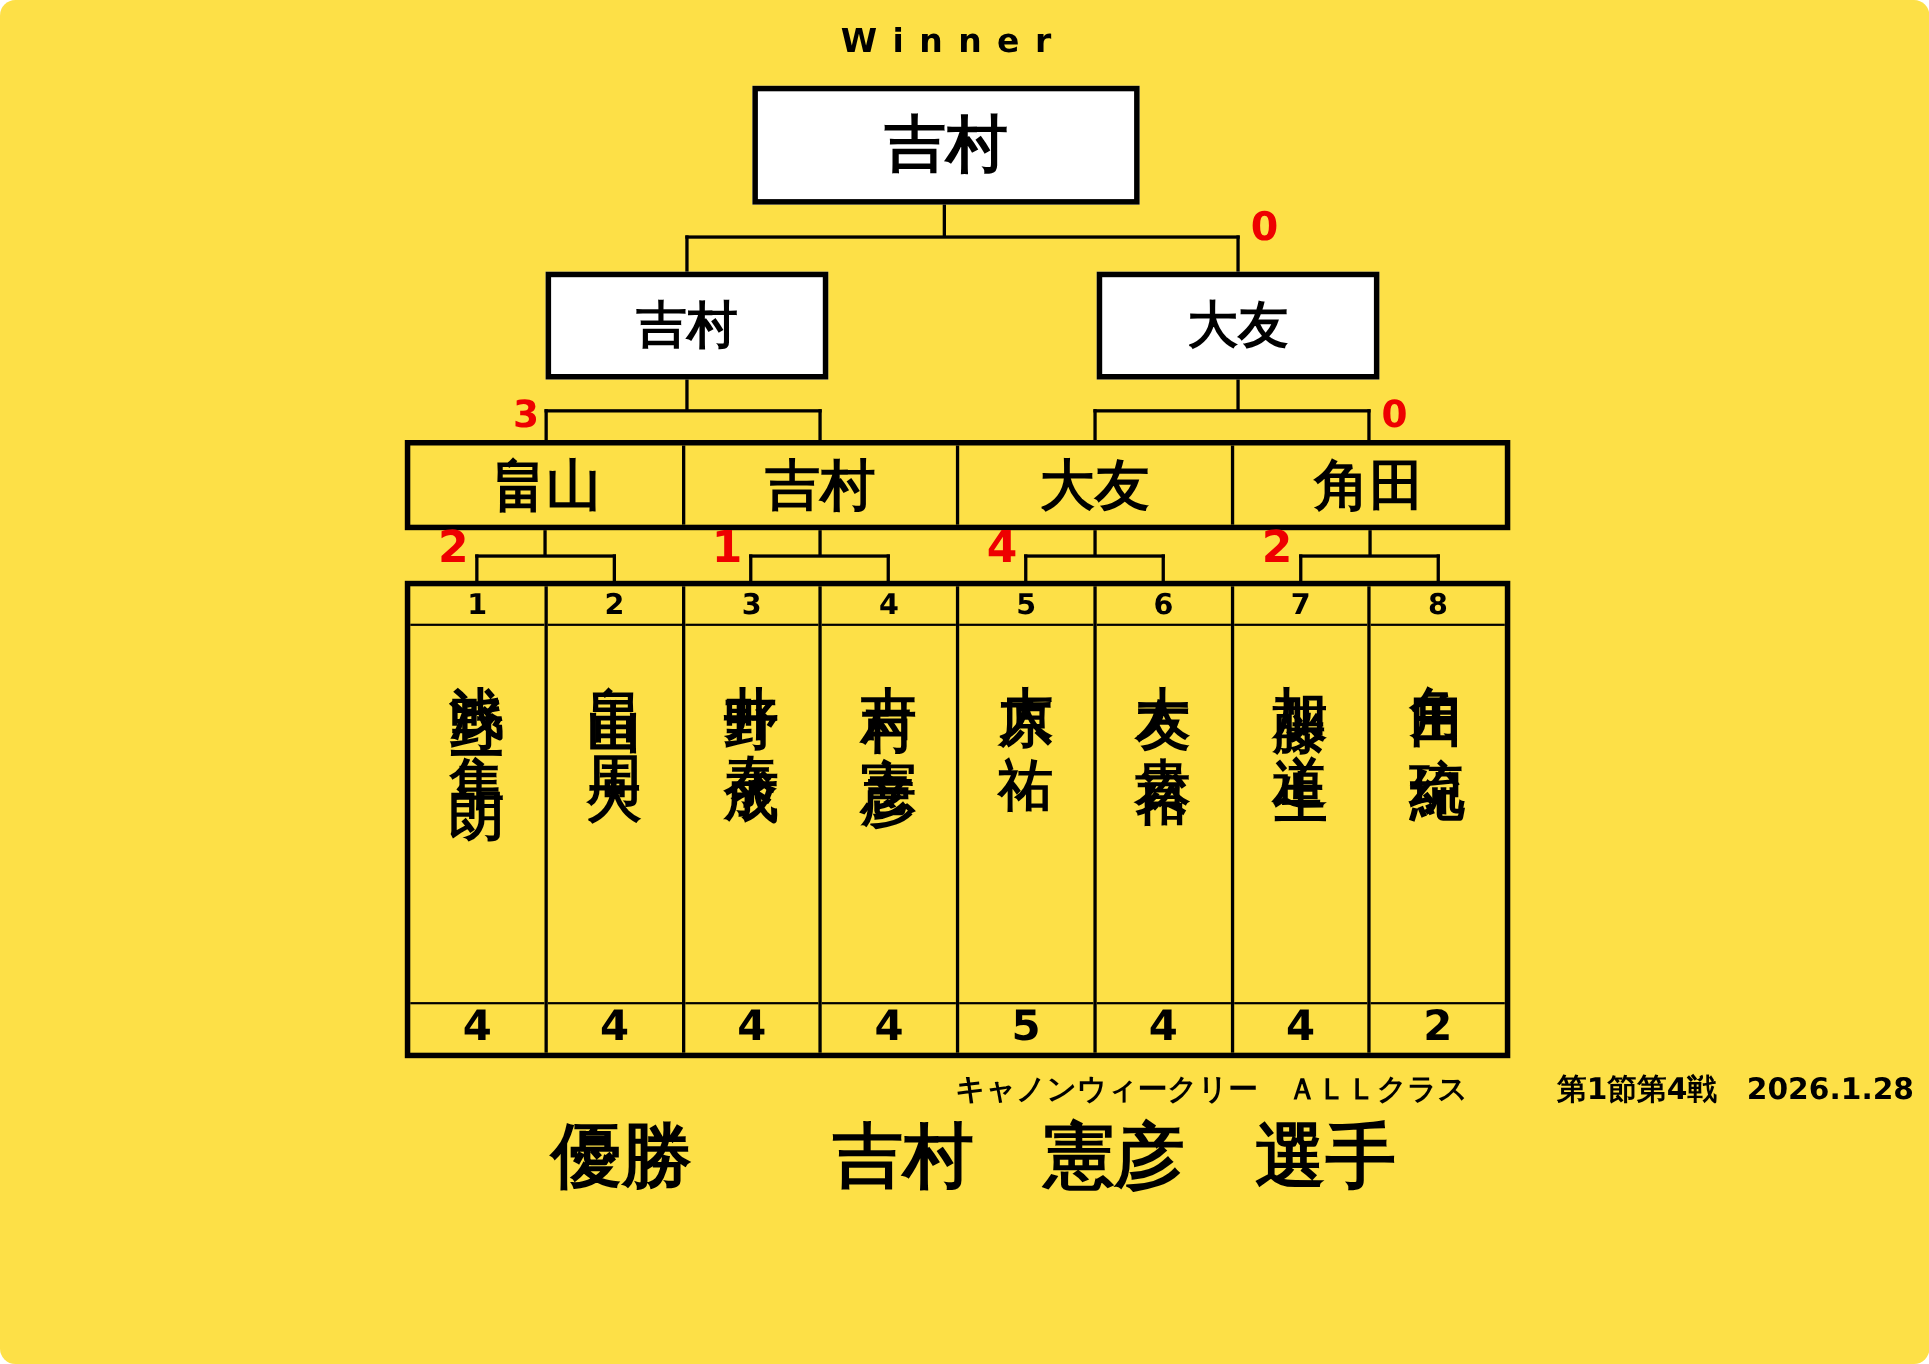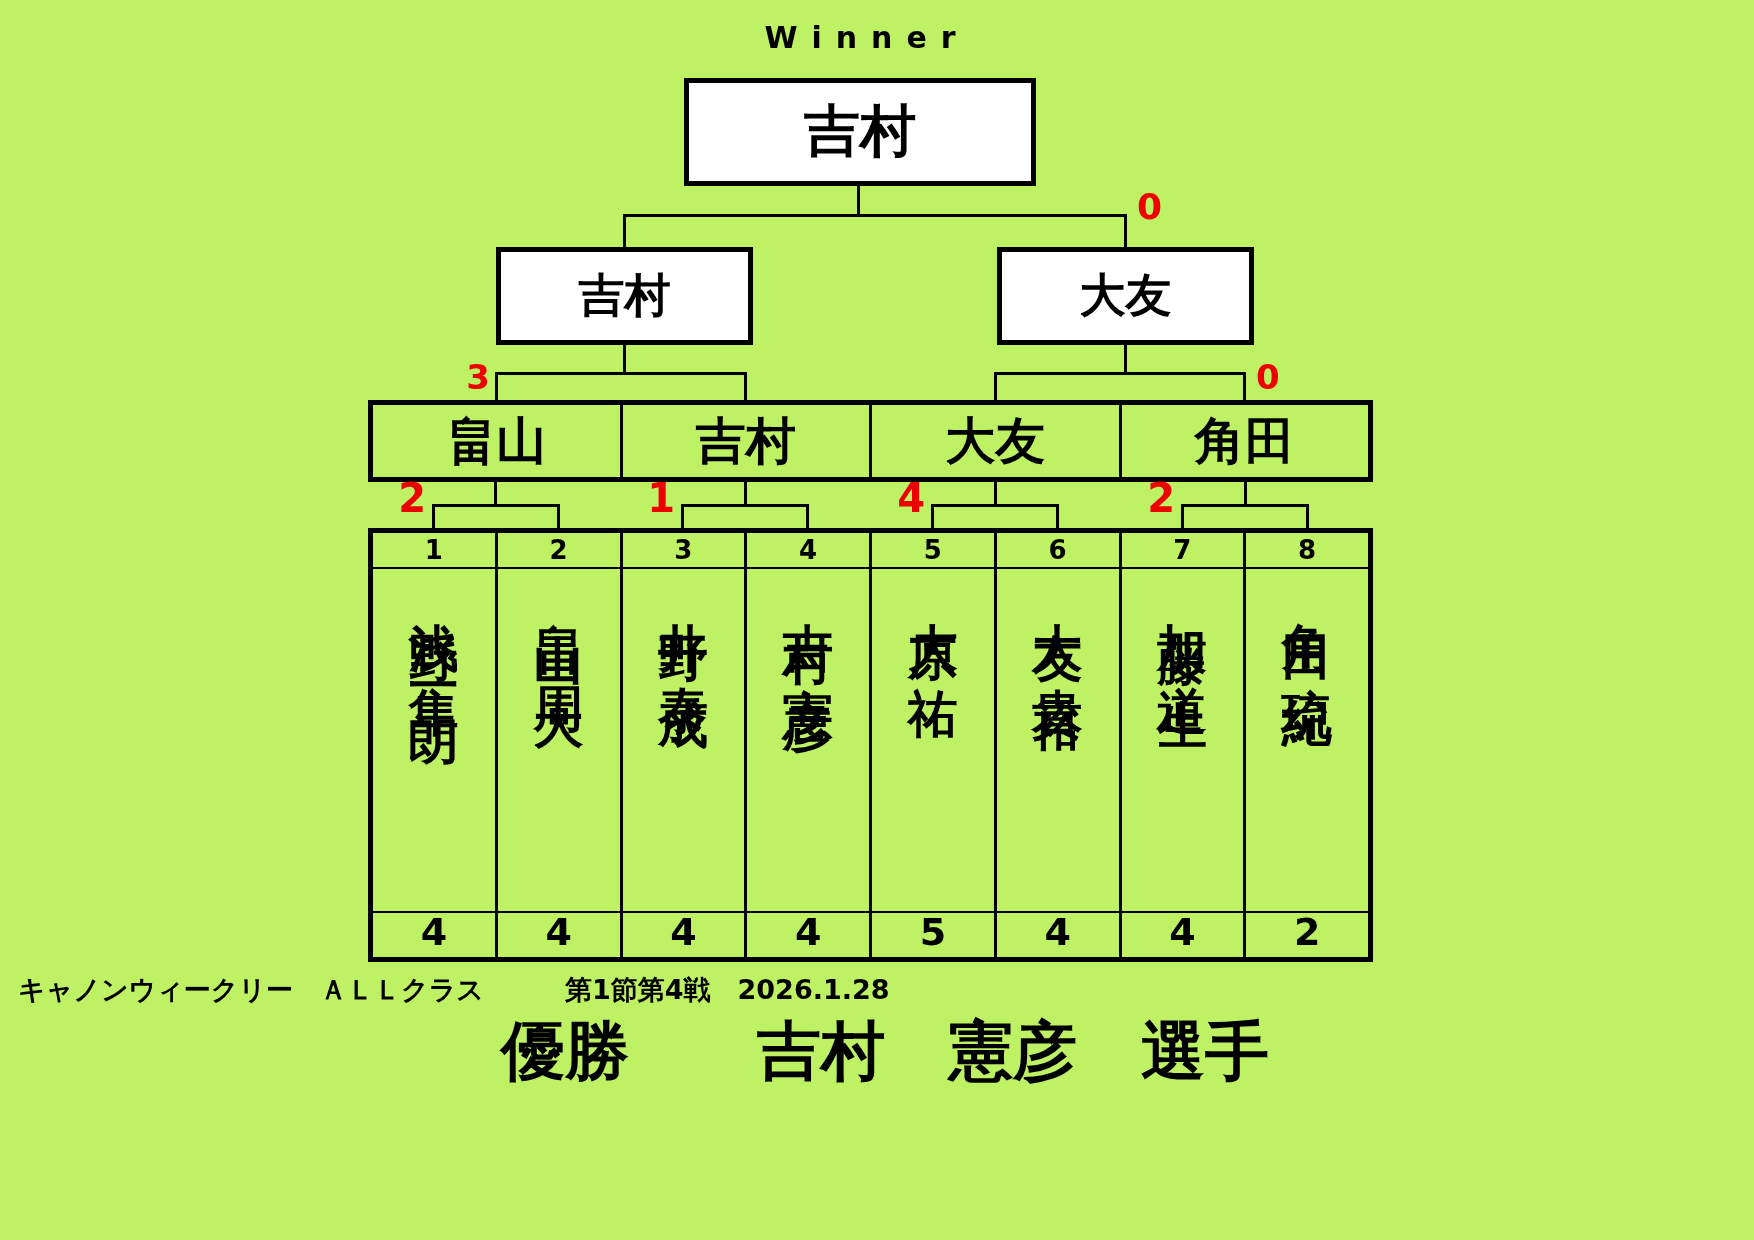--- a/index.html
+++ b/index.html
@@ -1,23 +1,24 @@
 <!DOCTYPE html>
 <html><head>
 <meta charset="utf-8">
 <style>
   * { margin: 0; padding: 0; box-sizing: border-box; }
   html,body { background:#ffffff; }
   body { font-family: "DejaVu Sans", "Liberation Sans", sans-serif; }
   #page {
     position: relative;
     width: 1754px; height: 1240px;
-    background: #bef264;
+    background: #fde047;
     overflow: hidden;
     color: #000;
+    border-radius: 14px;
   }
   .line { position: absolute; background: #000; }
   .box {
     position: absolute;
     border: 5px solid #000;
     background: #fff;
     display: flex; align-items: center; justify-content: center;
     font-weight: 700;
   }
   .winner-label {
@@ -83,22 +84,22 @@
   .vtext.given { margin-top: 40px; }
   .pcol-score {
     height: 46px;
     border-top: 2px solid #000;
     display: flex; align-items: flex-start; justify-content: center;
     font-size: 38px; font-weight: 700; line-height: 1.05;
   }
   .footer-event {
     position: absolute;
     left: 0; top: 972px; width: 1740px;
-    text-align: left;
-    font-size: 27px; font-weight: 700; padding-left: 18px;
+    text-align: right;
+    font-size: 27px; font-weight: 700;
   }
   .footer-champion {
     position: absolute;
     left: 0; top: 1008px; width: 1770px;
     text-align: center;
     font-size: 64px; font-weight: 700;
   }
 </style>
 </head>
 <body>

